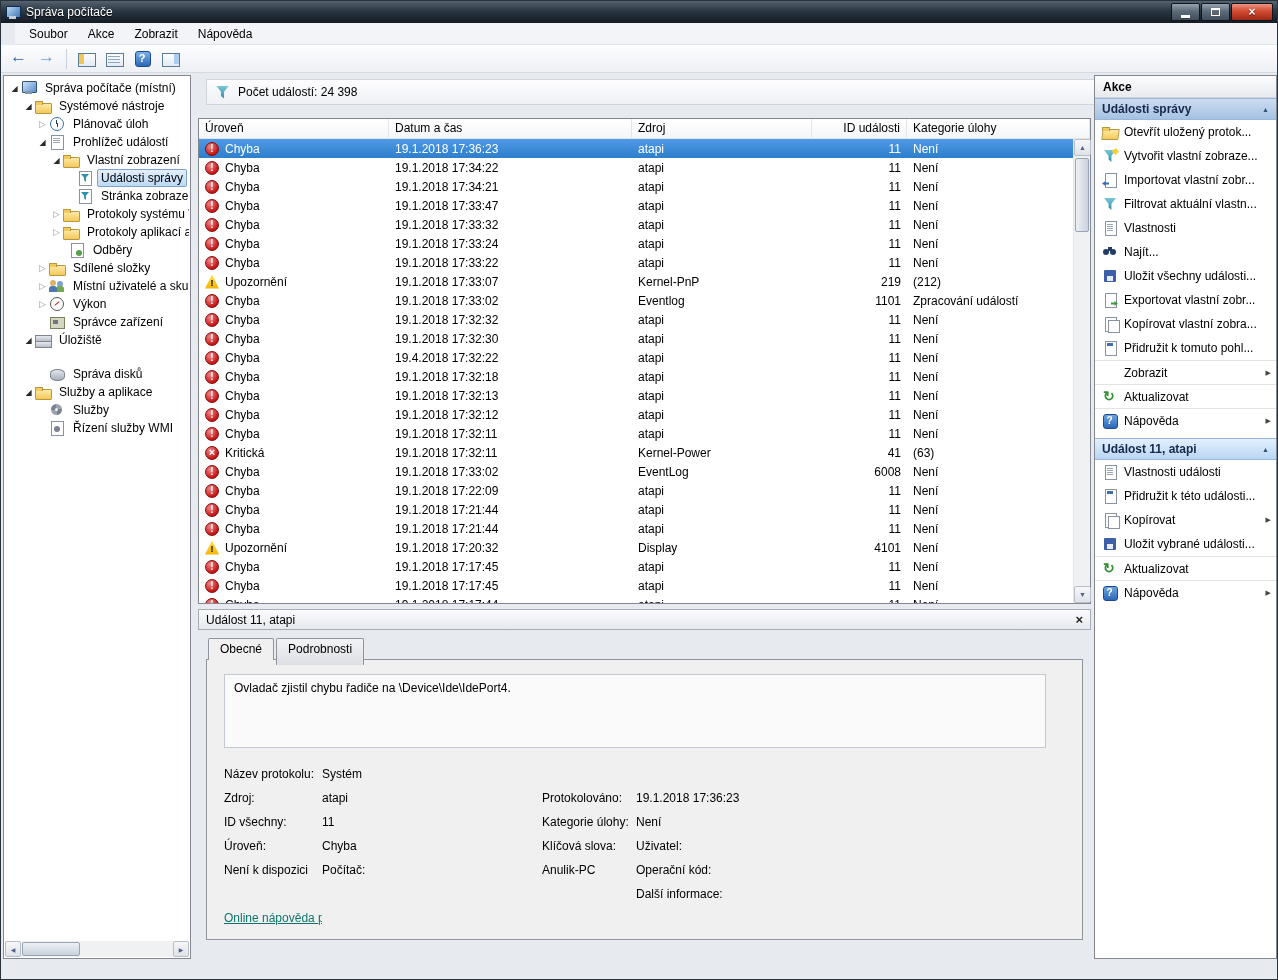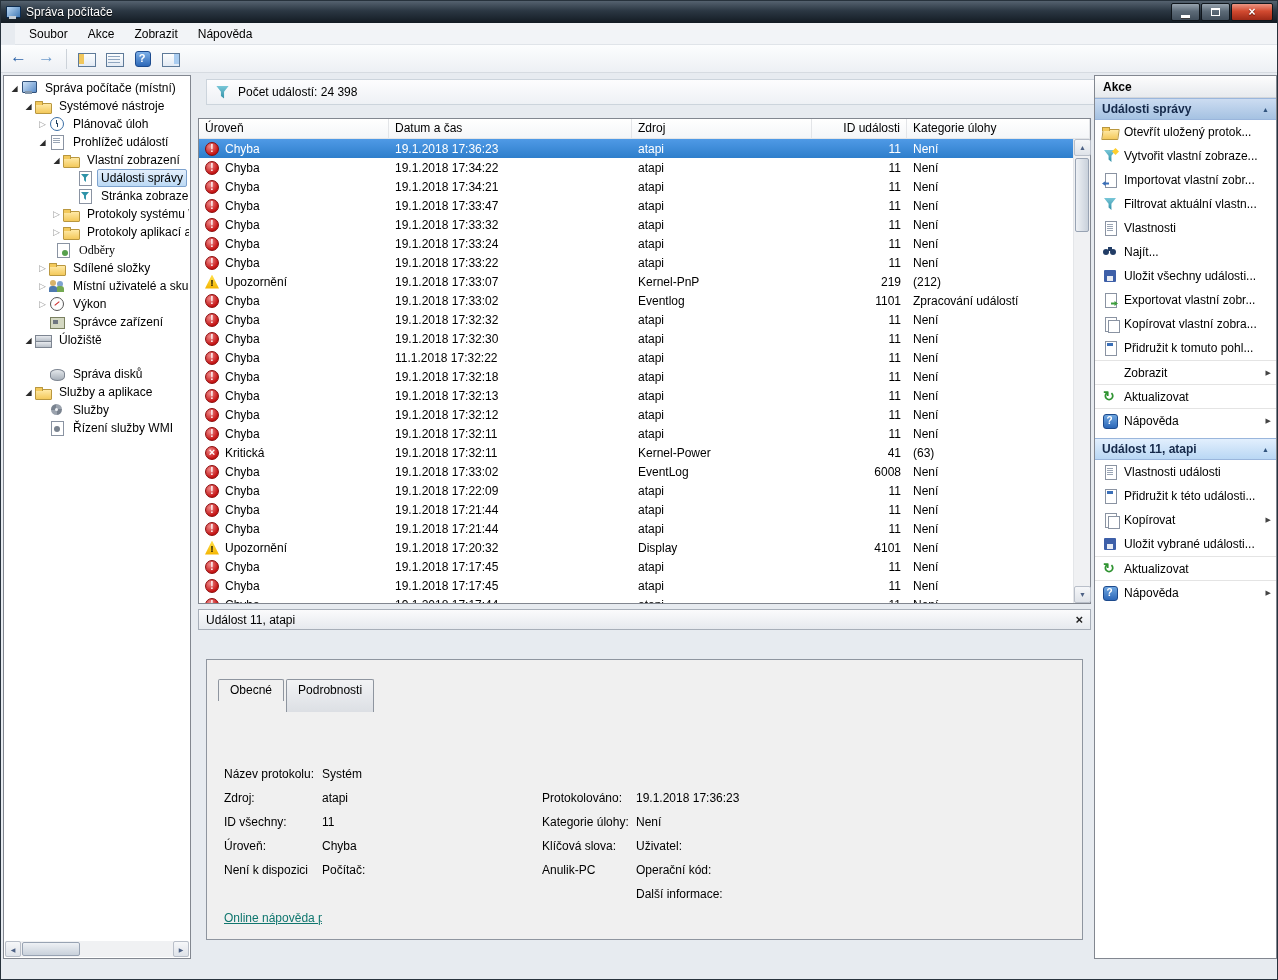--- a/index.html
+++ b/index.html
@@ -153,22 +153,22 @@
   .sb-btn.down { bottom:0; }
   .sb-thumb { position:absolute; left:1px; right:1px; top:19px; height:74px;
     background:linear-gradient(90deg,#eef1f5,#c9d1db); border:1px solid #98a3b3; border-radius:2px; }
 
   
   .preview-header { position:absolute; left:0; top:534px; width:893px; height:21px;
     background:linear-gradient(#fbfbfc,#e6e9ee); border:1px solid #a7aeb8;
     display:flex; align-items:center; padding:0 7px; }
   .pv-title { flex:1; }
   .pv-close { font-weight:bold; font-size:13px; line-height:14px; color:#222; }
-  .preview-tabs { position:absolute; left:20px; top:563px; display:flex; z-index:2;margin-top:41px; }
-  .tab { padding:3px 11px 3px 11px; height:33px; margin-right:2px; border:1px solid #8e959f; border-bottom:none;
+  .preview-tabs { position:absolute; left:10px; top:563px; display:flex; z-index:2; }
+  .tab { padding:3px 11px 3px 11px; height:27px; margin-right:2px; border:1px solid #8e959f; border-bottom:none;
     border-radius:2px 2px 0 0; background:linear-gradient(#f2f3f5,#dcdfe4); }
   .tab.active { background:#f0f0f0; height:22px; box-shadow:0 1px 0 #f0f0f0; }
   .preview-content { position:absolute; left:8px; top:584px; width:877px; height:281px;
     background:#f0f0f0; border:1px solid #8e959f; }
   .desc-box { position:absolute; left:17px; top:14px; right:36px; height:74px; background:#fafafa;
     border:1px solid #c3c9d0; padding:6px 9px; overflow:hidden; }
   .fields { position:absolute; left:17px; top:102px; right:20px; display:grid;
     grid-template-columns:98px 220px 94px 1fr; grid-auto-rows:24px; align-items:center; }
   .f-label,.f-label2 { white-space:nowrap; }
   .f-value { white-space:nowrap; overflow:hidden; }
@@ -314,21 +314,21 @@
         <div class="tree-row" style="padding-left: 45px;">
           <span class="twisty collapsed">▷</span>
           <span class="ti ti-log-folder"></span>
           <span class="tree-label">Protokoly systému W</span>
         </div>
         <div class="tree-row" style="padding-left: 45px;">
           <span class="twisty collapsed">▷</span>
           <span class="ti ti-log-folder"></span>
           <span class="tree-label">Protokoly aplikací a</span>
         </div>
-        <div class="tree-row" style="padding-left: 37px; font-family: Liberation Serif, serif;">
+        <div class="tree-row" style="padding-left: 51px;">
           <span class="twisty leaf"></span>
           <span class="ti ti-subscriptions"></span>
           <span class="tree-label">Odběry</span>
         </div>
         <div class="tree-row" style="padding-left: 31px;">
           <span class="twisty collapsed">▷</span>
           <span class="ti ti-shared-folders"></span>
           <span class="tree-label">Sdílené složky</span>
         </div>
         <div class="tree-row" style="padding-left: 31px;">
@@ -503,21 +503,21 @@
             <div class="ev-c col1">19.1.2018 17:32:30</div>
             <div class="ev-c col2">atapi</div>
             <div class="ev-c col3">11</div>
             <div class="ev-c col4">Není</div>
           </div>
           <div class="ev-row">
             <div class="ev-c col0">
               <span class="lv lv-error"></span>
               <span>Chyba</span>
             </div>
-            <div class="ev-c col1">11.1.2018 17:32:22</div>
+            <div class="ev-c col1">19.4.2018 17:32:22</div>
             <div class="ev-c col2">atapi</div>
             <div class="ev-c col3">11</div>
             <div class="ev-c col4">Není</div>
           </div>
           <div class="ev-row">
             <div class="ev-c col0">
               <span class="lv lv-error"></span>
               <span>Chyba</span>
             </div>
             <div class="ev-c col1">19.1.2018 17:32:18</div>
@@ -655,20 +655,21 @@
 
     <div class="preview-header">
       <span class="pv-title">Událost 11, atapi</span>
       <span class="pv-close">×</span>
     </div>
     <div class="preview-tabs">
         <div class="tab active">Obecné</div>
         <div class="tab">Podrobnosti</div>
       </div>
     <div class="preview-content">
+      <div class="desc-box">Ovladač zjistil chybu řadiče na \Device\Ide\IdePort4.</div>
       <div class="fields">
           <div class="f-label">Název protokolu:</div>
           <div class="f-value">Systém</div>
           <div class="f-label2"></div>
           <div class="f-value"></div>
           <div class="f-label">Zdroj:</div>
           <div class="f-value">atapi</div>
           <div class="f-label2">Protokolováno:</div>
           <div class="f-value">19.1.2018 17:36:23</div>
           <div class="f-label">ID všechny:</div>

